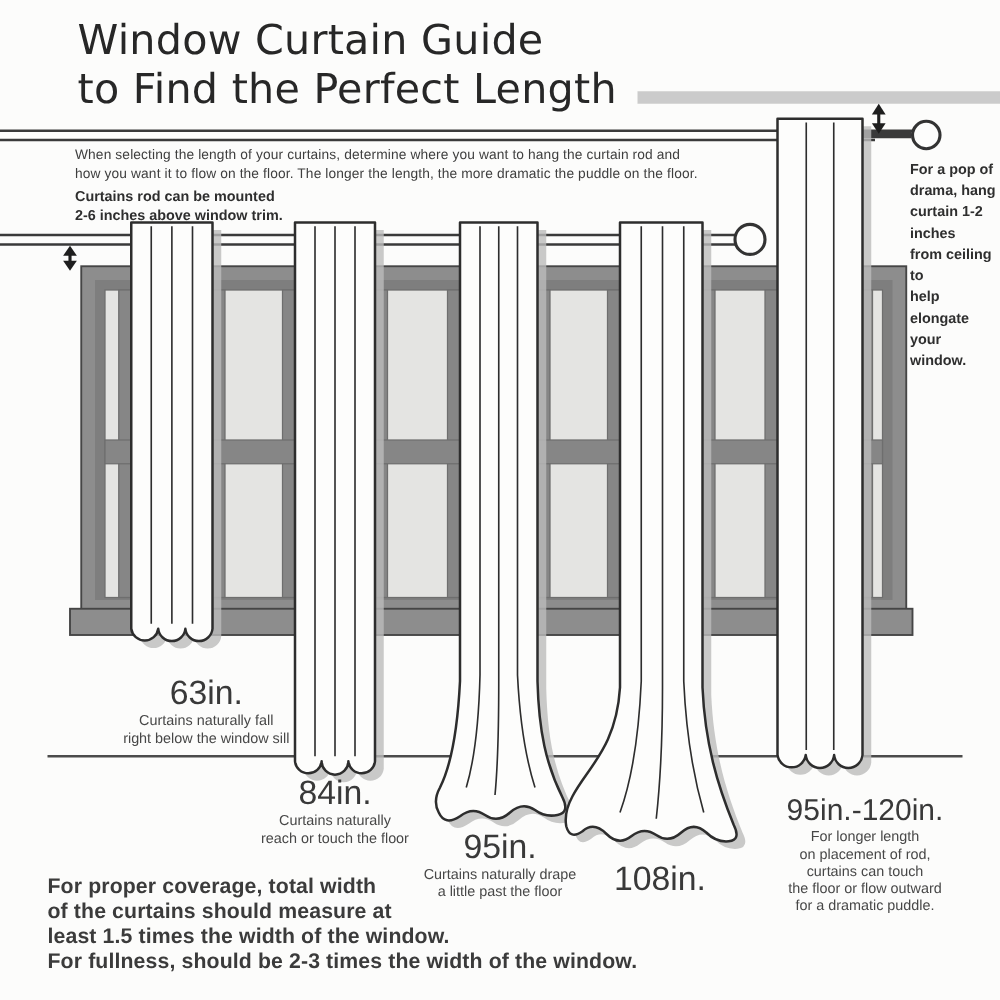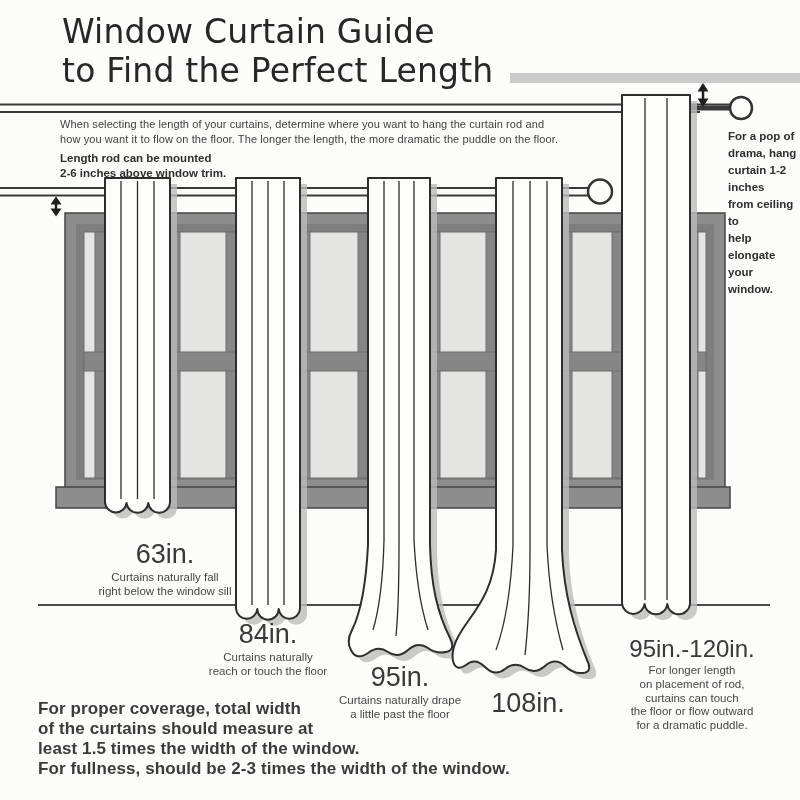--- a/index.html
+++ b/index.html
@@ -132,21 +132,21 @@
     <span class="line">Window Curtain Guide</span>
     <span class="line">to Find the Perfect Length</span>
   </div>
 
   <div class="abs intro">
     <span class="line">When selecting the length of your curtains, determine where you want to hang the curtain rod and</span>
     <span class="line">how you want it to flow on the floor. The longer the length, the more dramatic the puddle on the floor.</span>
   </div>
 
   <div class="abs rod-note">
-    <span class="line">Length rod can be mounted</span>
+    <span class="line">Curtains rod can be mounted</span>
     <span class="line">2-6 inches above window trim.</span>
   </div>
 
   <div class="abs ceiling-note">
     <span class="line">For a pop of</span>
     <span class="line">drama, hang</span>
     <span class="line">curtain 1-2 inches</span>
     <span class="line">from ceiling to</span>
     <span class="line">help elongate</span>
     <span class="line">your window.</span>

